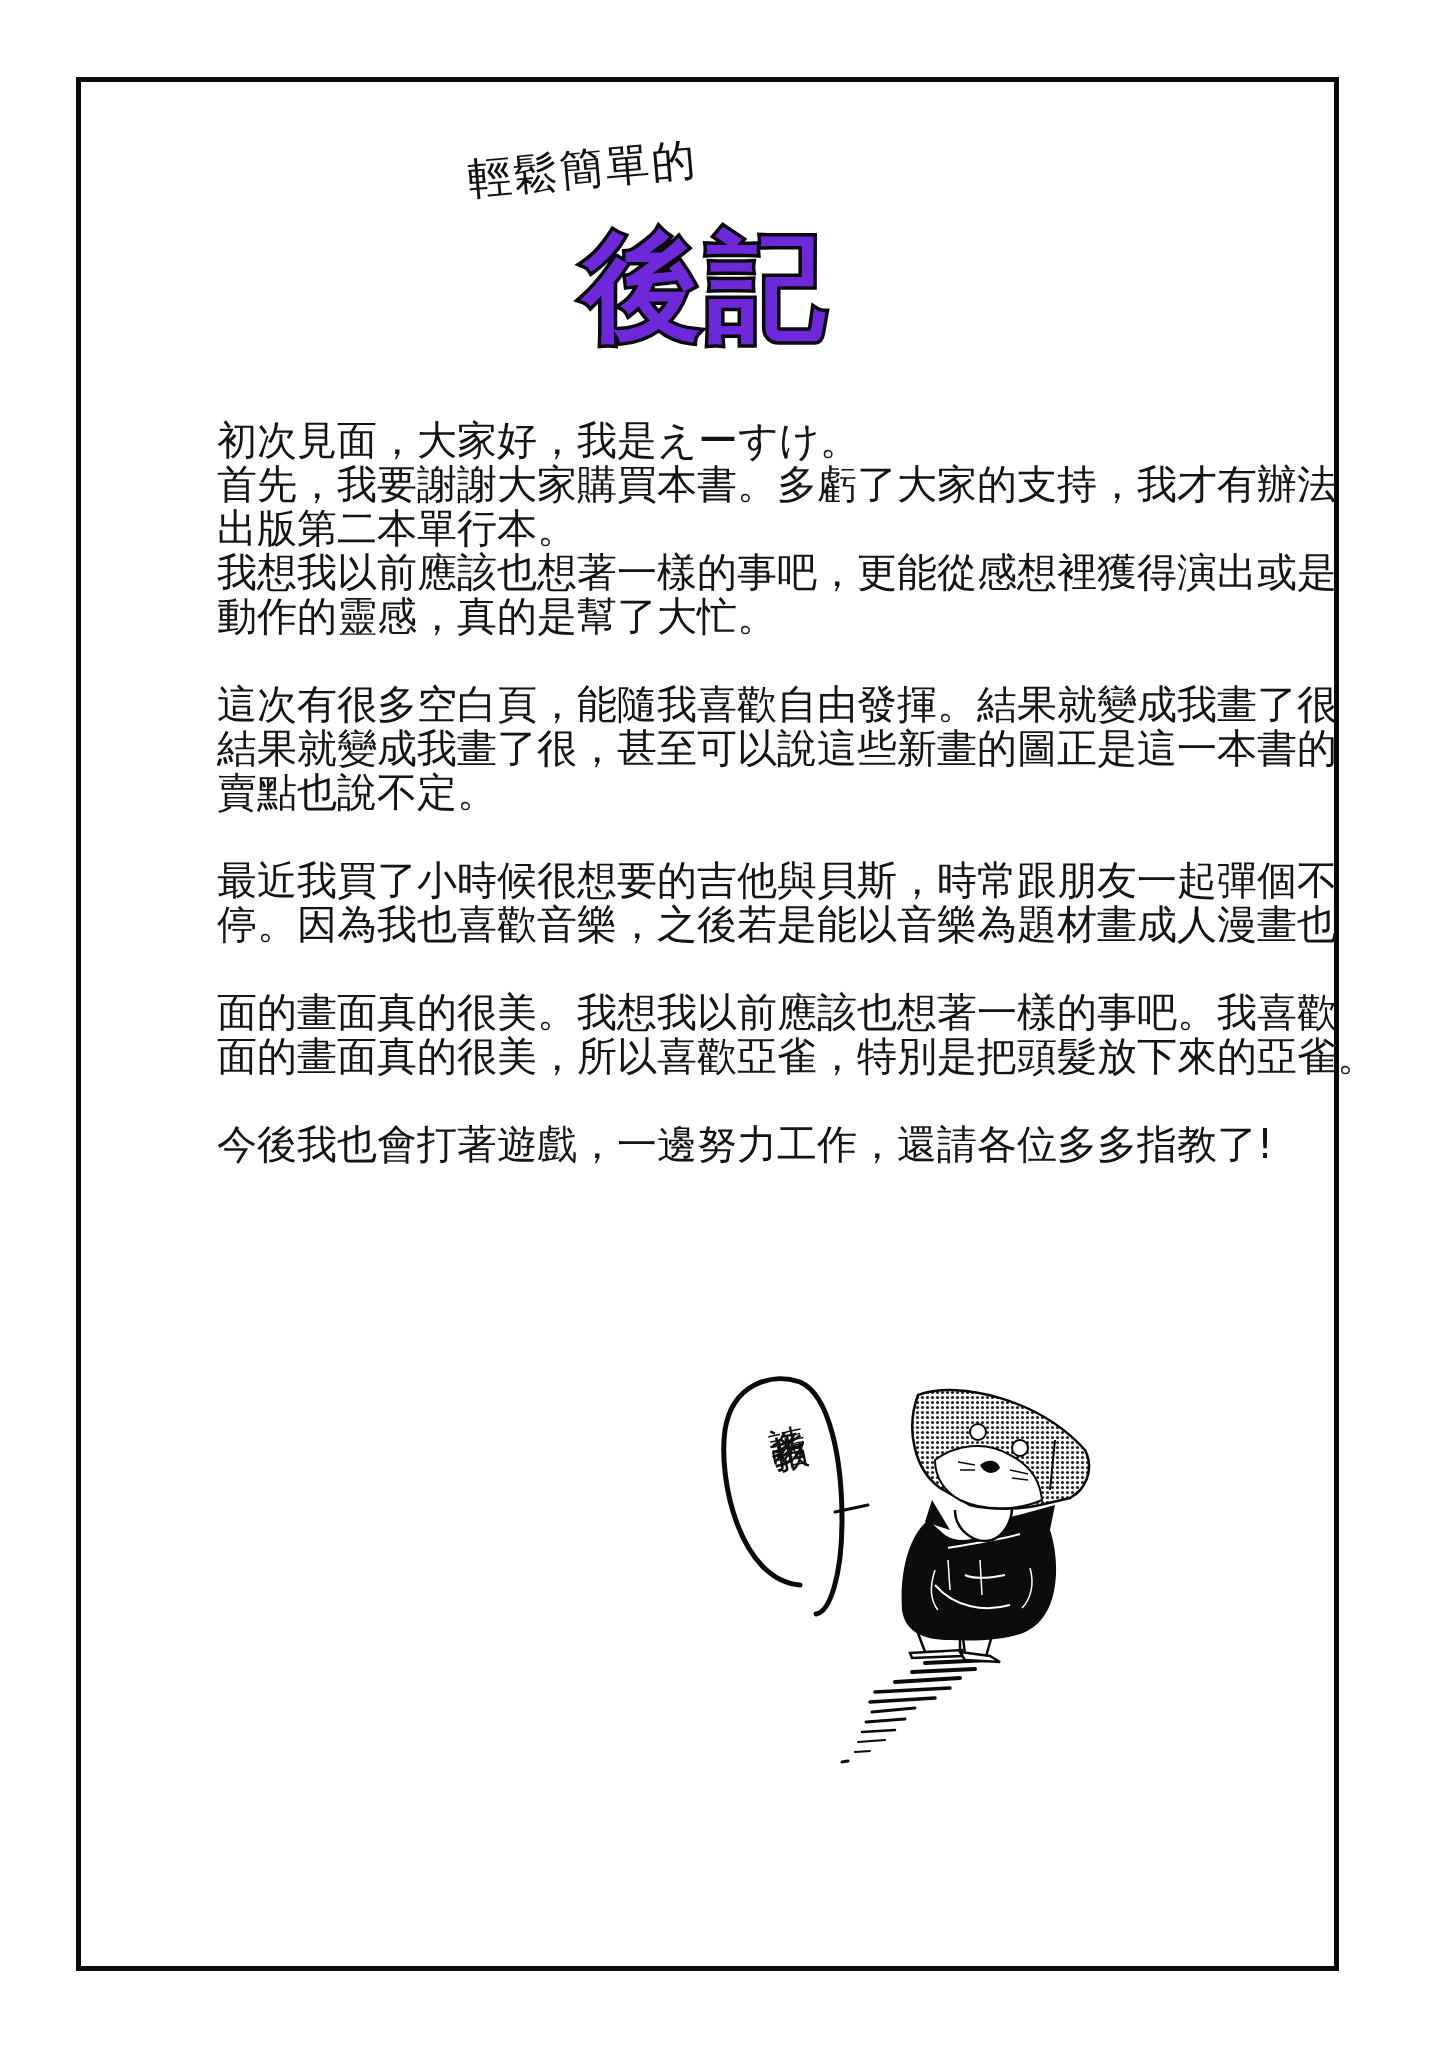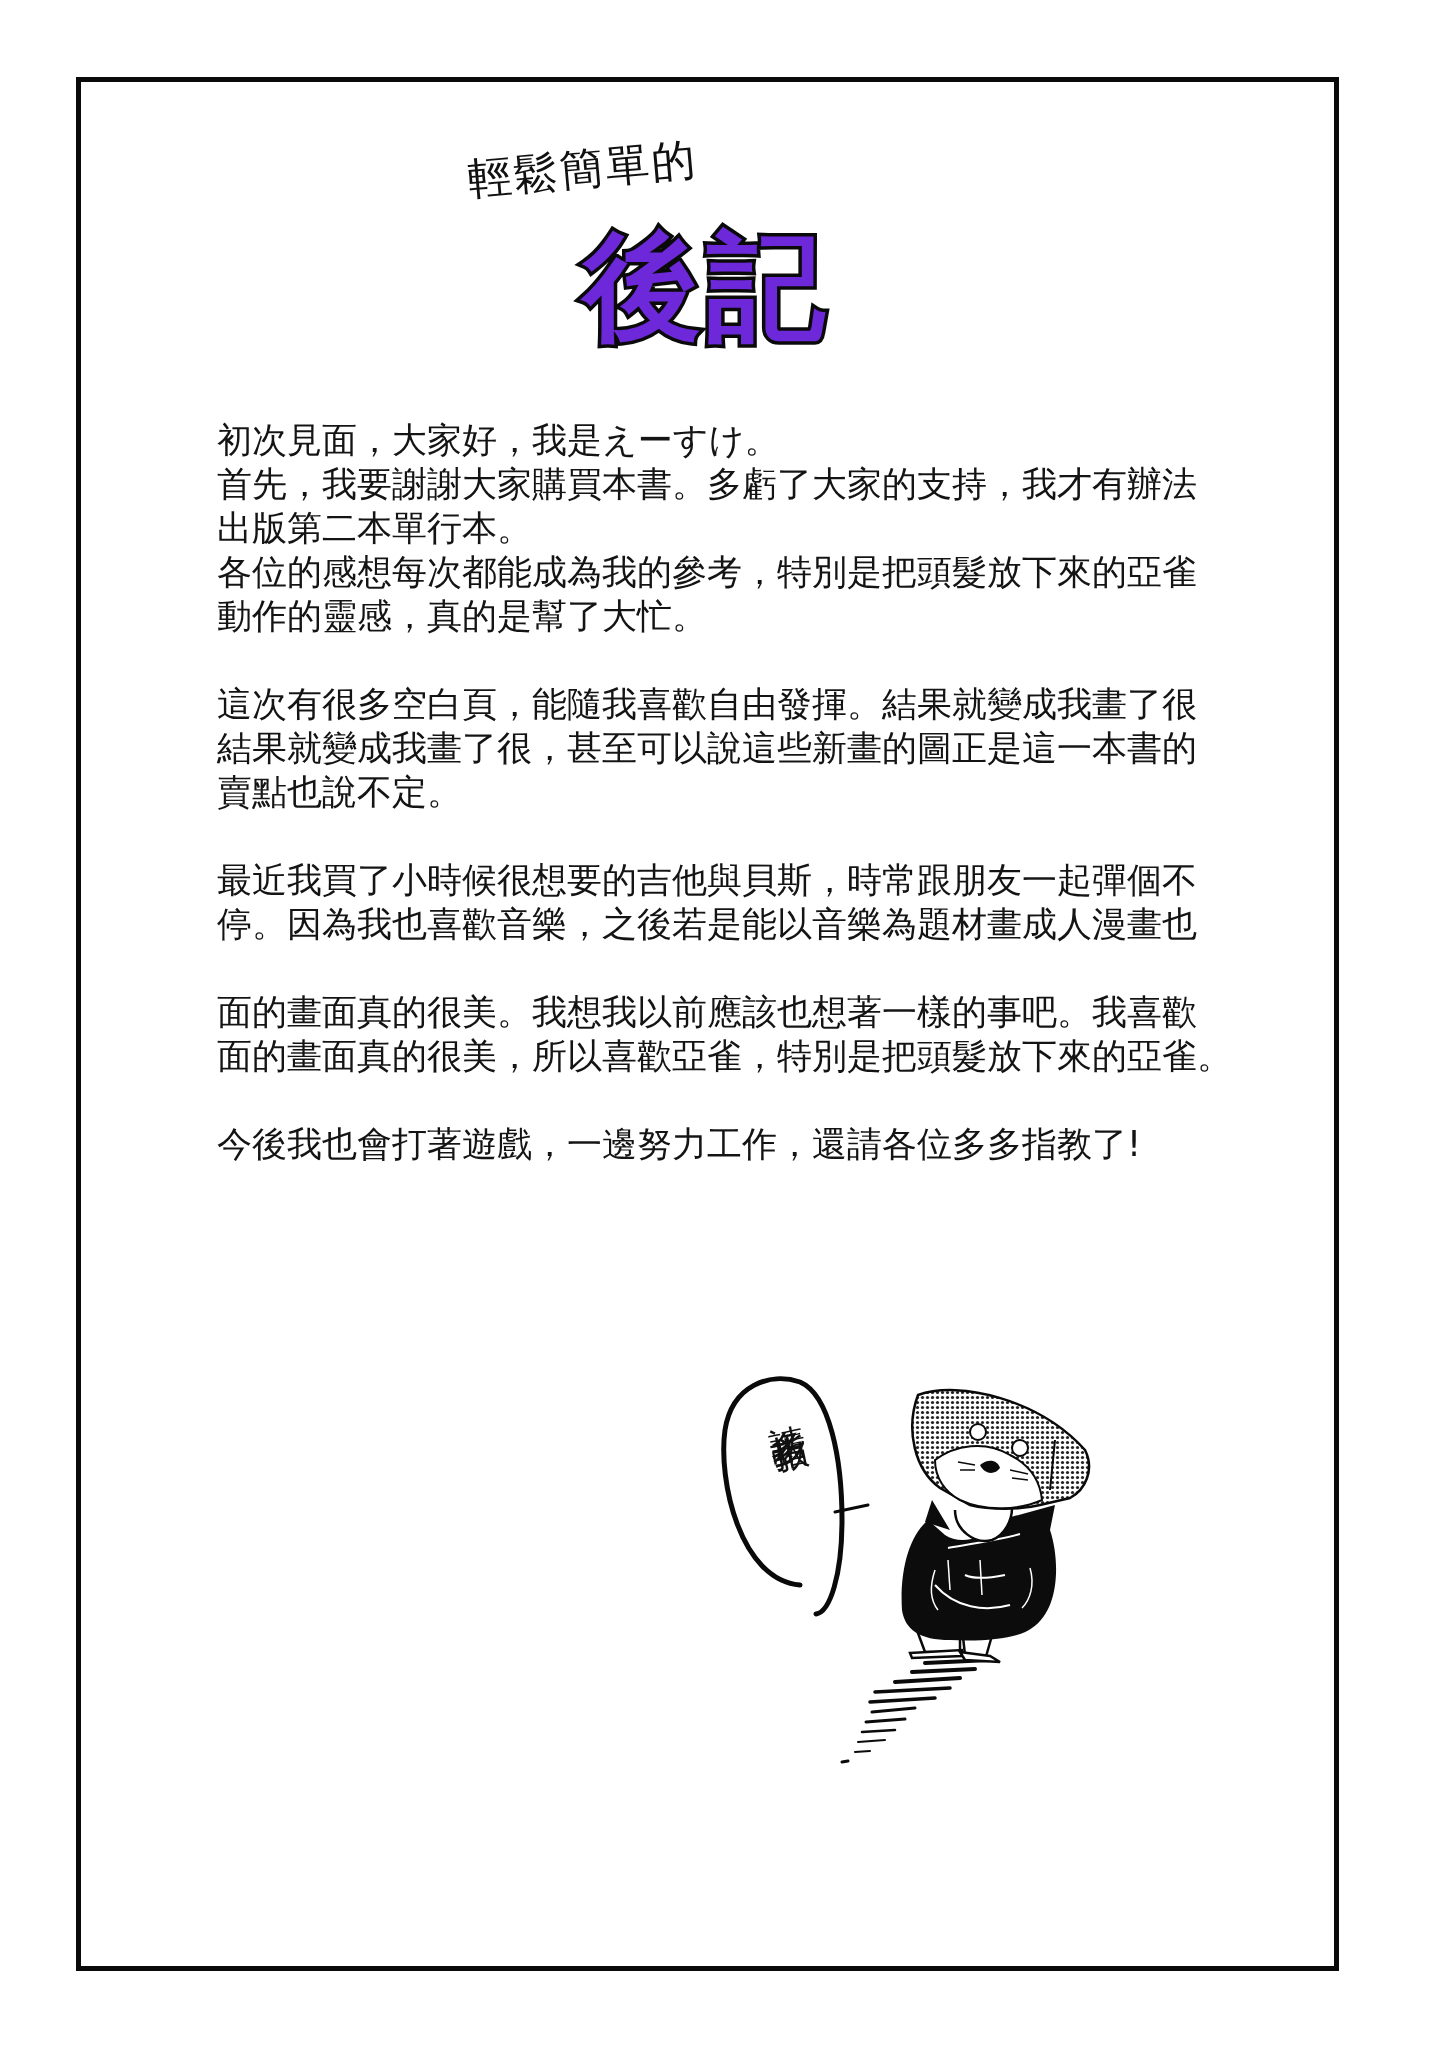--- a/index.html
+++ b/index.html
@@ -47,21 +47,21 @@
       -webkit-text-stroke: 7px #0a0a0a;
       paint-order: stroke fill;
       white-space: nowrap;
       line-height: 1.1;
     }
     .body-text {
       position: absolute;
       left: 217px;
       top: 418px;
       width: 980px;
-      font-size: 35px;
+      font-size: 40px;
       line-height: 44px;
       color: #141414;
     }
     .paragraph {
       margin: 0 0 44px 0;
     }
     .paragraph .line {
       display: block;
       white-space: nowrap;
     }
@@ -92,21 +92,21 @@
 
 <div class="subtitle">輕鬆簡單的</div>
 
 <div class="main-title">後記</div>
 
 <div class="body-text">
   <div class="paragraph">
     <span class="line">初次見面，大家好，我是えーすけ。</span>
     <span class="line">首先，我要謝謝大家購買本書。多虧了大家的支持，我才有辦法</span>
     <span class="line">出版第二本單行本。</span>
-    <span class="line">各位的感想每次都能成為我的參考，特別是把頭髮放下來的亞雀</span>
+    <span class="line">我想我以前應該也想著一樣的事吧，更能從感想裡獲得演出或是</span>
     <span class="line">動作的靈感，真的是幫了大忙。</span>
   </div>
   <div class="paragraph">
     <span class="line">這次有很多空白頁，能隨我喜歡自由發揮。結果就變成我畫了很</span>
     <span class="line">結果就變成我畫了很，甚至可以說這些新畫的圖正是這一本書的</span>
     <span class="line">賣點也說不定。</span>
   </div>
   <div class="paragraph">
     <span class="line">最近我買了小時候很想要的吉他與貝斯，時常跟朋友一起彈個不</span>
     <span class="line">停。因為我也喜歡音樂，之後若是能以音樂為題材畫成人漫畫也</span>

